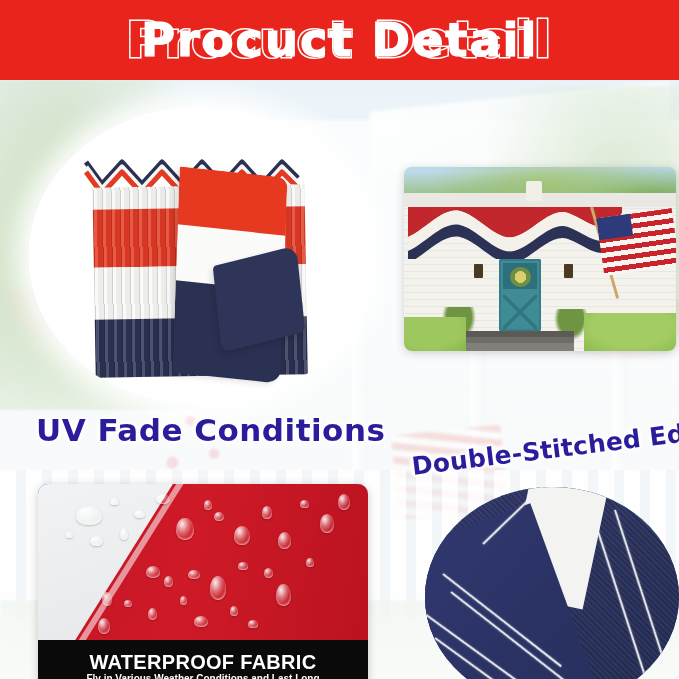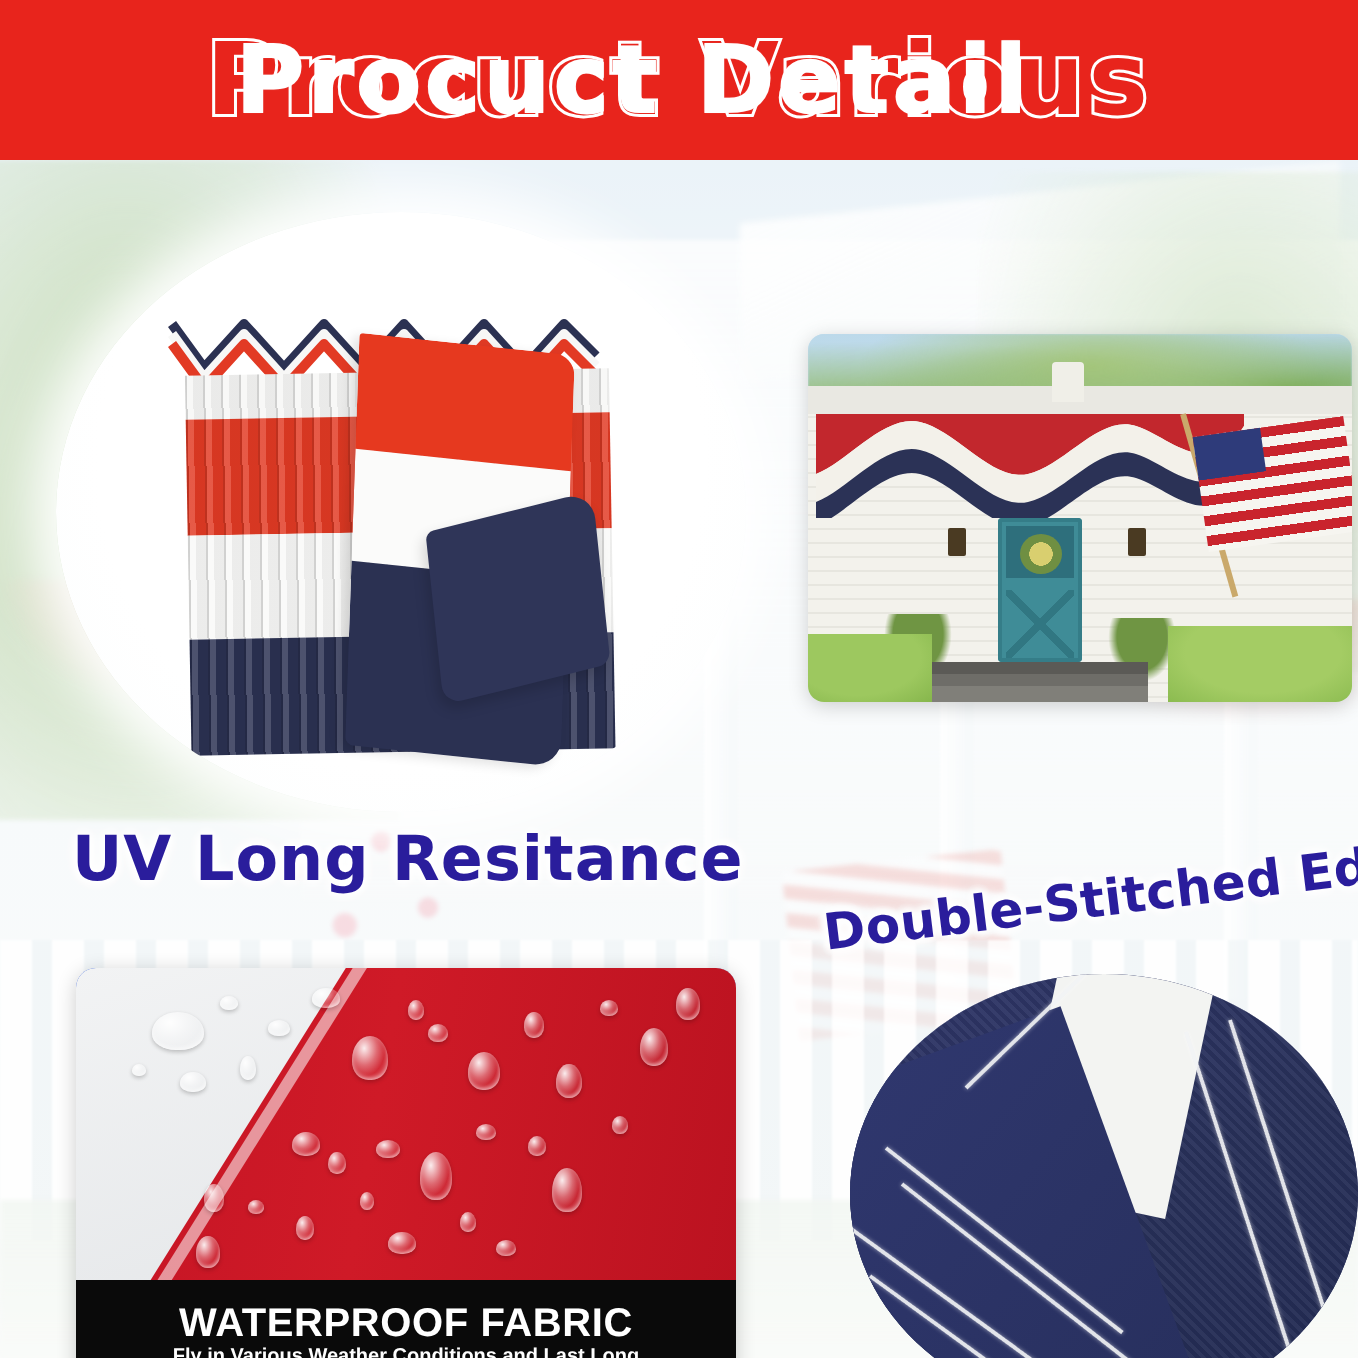--- a/index.html
+++ b/index.html
@@ -428,21 +428,21 @@
     <div class="bg-swag"></div>
     <div class="bg-swag2"></div>
     <div class="bg-pink"></div>
     <div class="bg-flag"></div>
     <div class="bg-fence"></div>
     <div class="bg-grass"></div>
     <div class="bg-wash"></div>
   </div>
 
   <div class="banner">
-    <div class="banner-title" id="banner-title" data-echo="Procuct Detail">Procuct Various</div>
+    <div class="banner-title" id="banner-title" data-echo="Procuct Detail">Procuct Detail</div>
   </div>
 
   <div class="oval-shot">
     <svg class="ribbon" viewBox="0 0 220 36">
       <path d="M2 4 L18 26 L38 4 L58 26 L78 4 L98 26 L118 4 L138 26 L158 4 L178 26 L198 4 L214 20" fill="none" stroke="#2b3152" stroke-width="5" stroke-linejoin="round"></path>
       <path d="M2 9 L18 31 L38 9 L58 31 L78 9 L98 31 L118 9 L138 31 L158 9 L178 31 L198 9 L214 25" fill="none" stroke="#f7f7f6" stroke-width="5" stroke-linejoin="round"></path>
       <path d="M2 14 L18 36 L38 14 L58 36 L78 14 L98 36 L118 14 L138 36 L158 14 L178 36 L198 14 L214 30" fill="none" stroke="#e23a24" stroke-width="5" stroke-linejoin="round"></path>
     </svg>
 
     <div class="bunting">
@@ -544,17 +544,17 @@
 
     <div class="stitch-line" style="left:18px; top:86px; width:150px; height:2px; transform:rotate(38deg); transform-origin:left center;"></div>
     <div class="stitch-line" style="left:26px; top:104px; width:150px; height:2px; transform:rotate(38deg); transform-origin:left center;"></div>
     <div class="stitch-line" style="left:0px; top:126px; width:210px; height:2px; transform:rotate(36deg); transform-origin:left center;"></div>
     <div class="stitch-line" style="left:10px; top:150px; width:210px; height:2px; transform:rotate(36deg); transform-origin:left center;"></div>
     <div class="stitch-line" style="left:168px; top:28px; width:180px; height:2px; transform:rotate(72deg); transform-origin:left center;"></div>
     <div class="stitch-line" style="left:190px; top:22px; width:180px; height:2px; transform:rotate(72deg); transform-origin:left center;"></div>
     <div class="stitch-line" style="left:58px; top:56px; width:120px; height:2px; transform:rotate(-44deg); transform-origin:left center;"></div>
   </div>
 
-  <div class="label label-uv">UV Long Resitance</div>
+  <div class="label label-uv">UV Fade Conditions</div>
 
   <div class="label label-stitch">Double-Stitched Edge</div>
 
 </div>
 
 </body></html>

